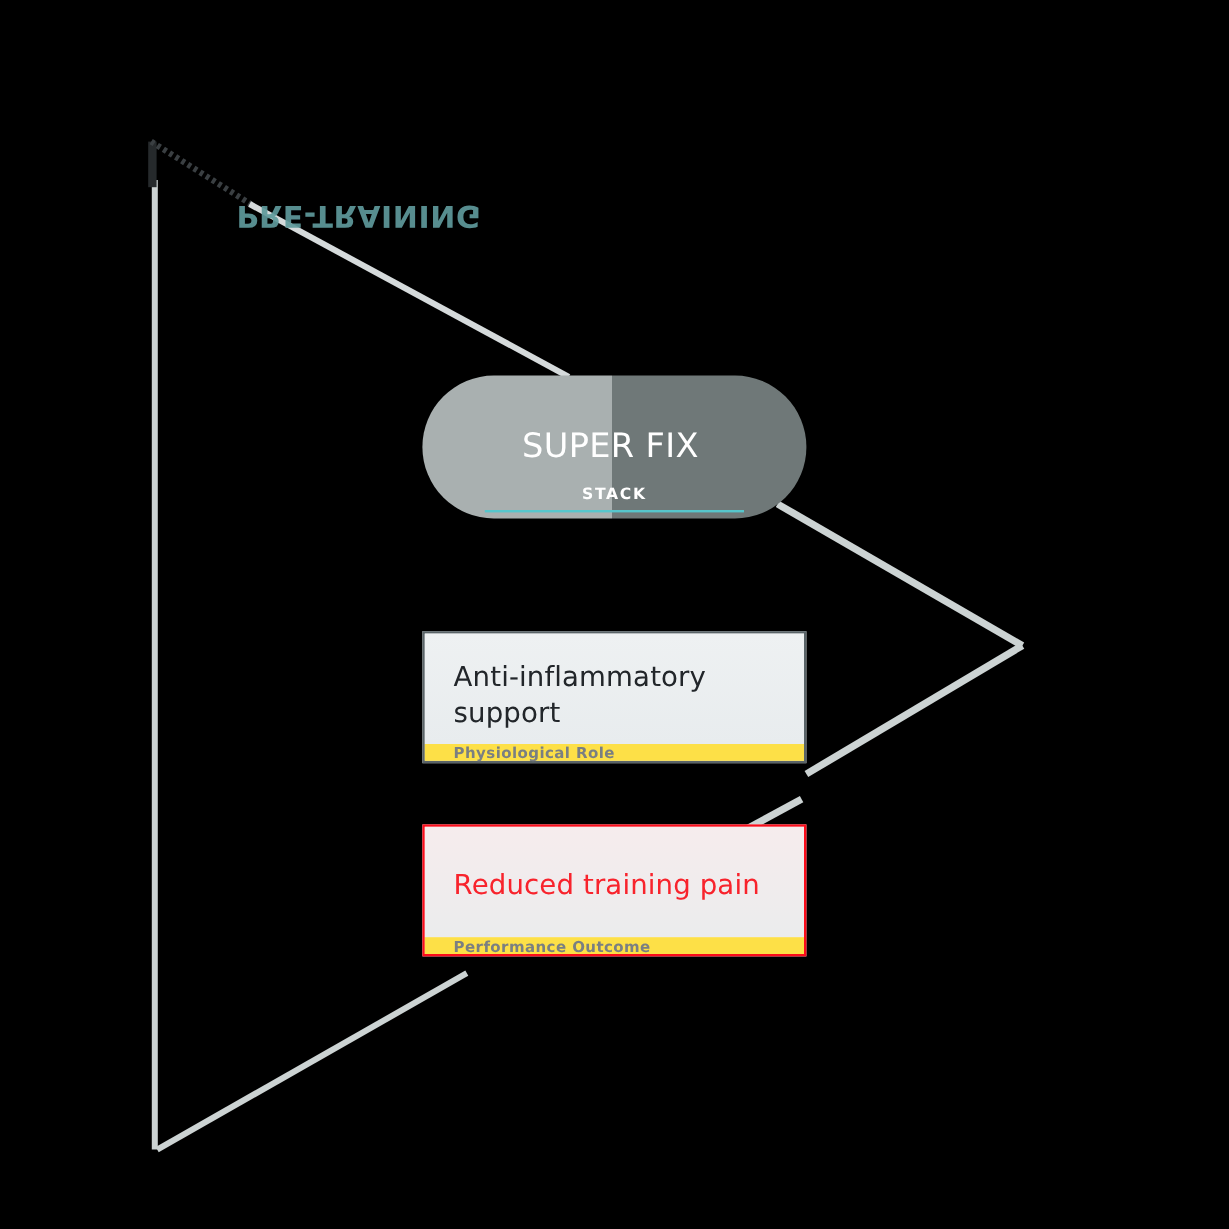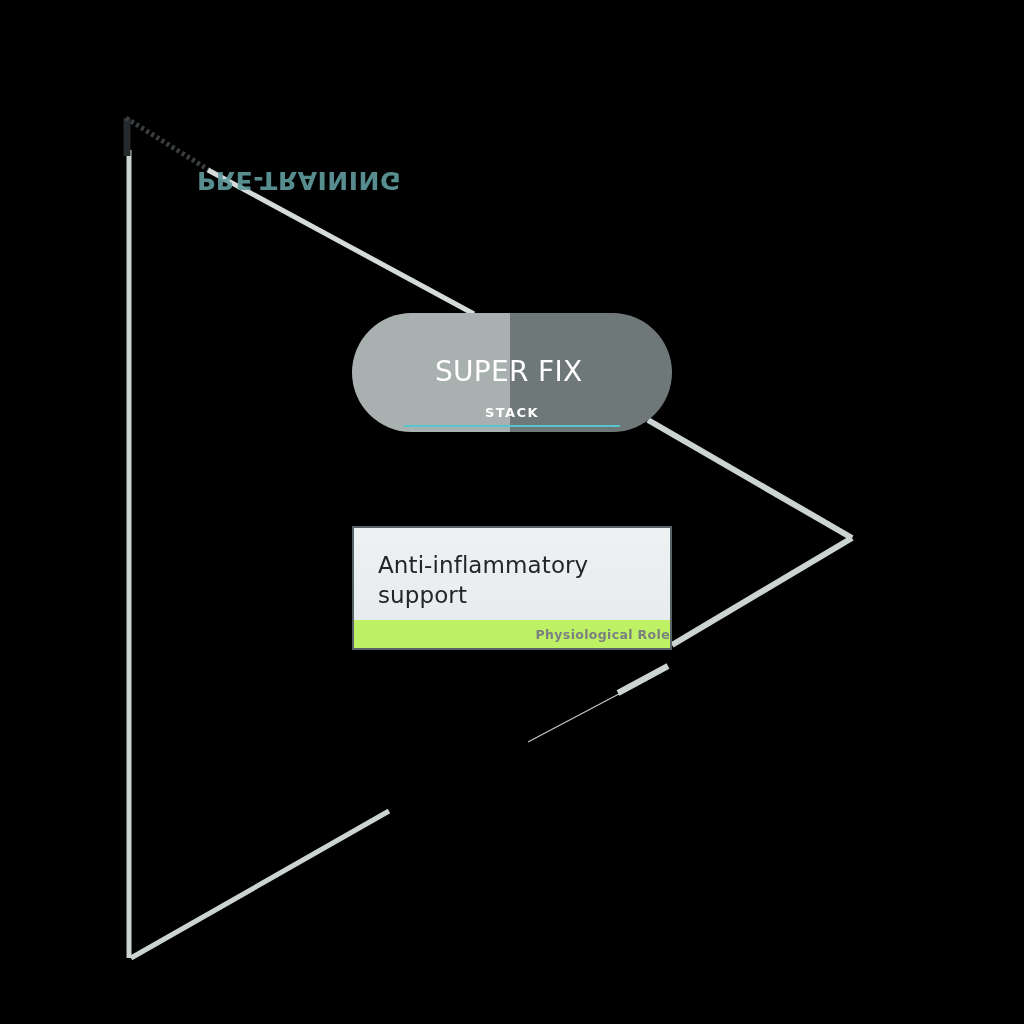--- a/index.html
+++ b/index.html
@@ -108,27 +108,26 @@
     display: block;
   }
   .card-title {
     font-family: "DejaVu Sans", sans-serif;
     font-size: 23px;
     font-weight: 400;
     line-height: 30px;
     letter-spacing: 0.1px;
   }
   .card-footer {
-    height: 28px;
-    background: #bef264;
+    height: 14px;
+    background: #fde047;
     display: flex;
     align-items: center;
     padding-left: 24px;
     box-sizing: border-box;
-    justify-content: flex-end;
   }
   .card-footer-label {
     font-family: "DejaVu Sans", sans-serif;
     font-size: 12.5px;
     font-weight: 700;
     letter-spacing: 0.35px;
     color: #7a7f82;
   }
 
   
@@ -190,14 +189,22 @@
 
   <div class="card" id="card-role">
     <div class="card-body">
       <div class="card-title">Anti-inflammatory support</div>
     </div>
     <div class="card-footer">
       <span class="card-footer-label">Physiological Role</span>
     </div>
   </div>
 
+  <div class="card" id="card-outcome">
+    <div class="card-body">
+      <div class="card-title">Reduced training pain</div>
+    </div>
+    <div class="card-footer">
+      <span class="card-footer-label">Performance Outcome</span>
+    </div>
+  </div>
 
 </div>
 
 </body></html>

